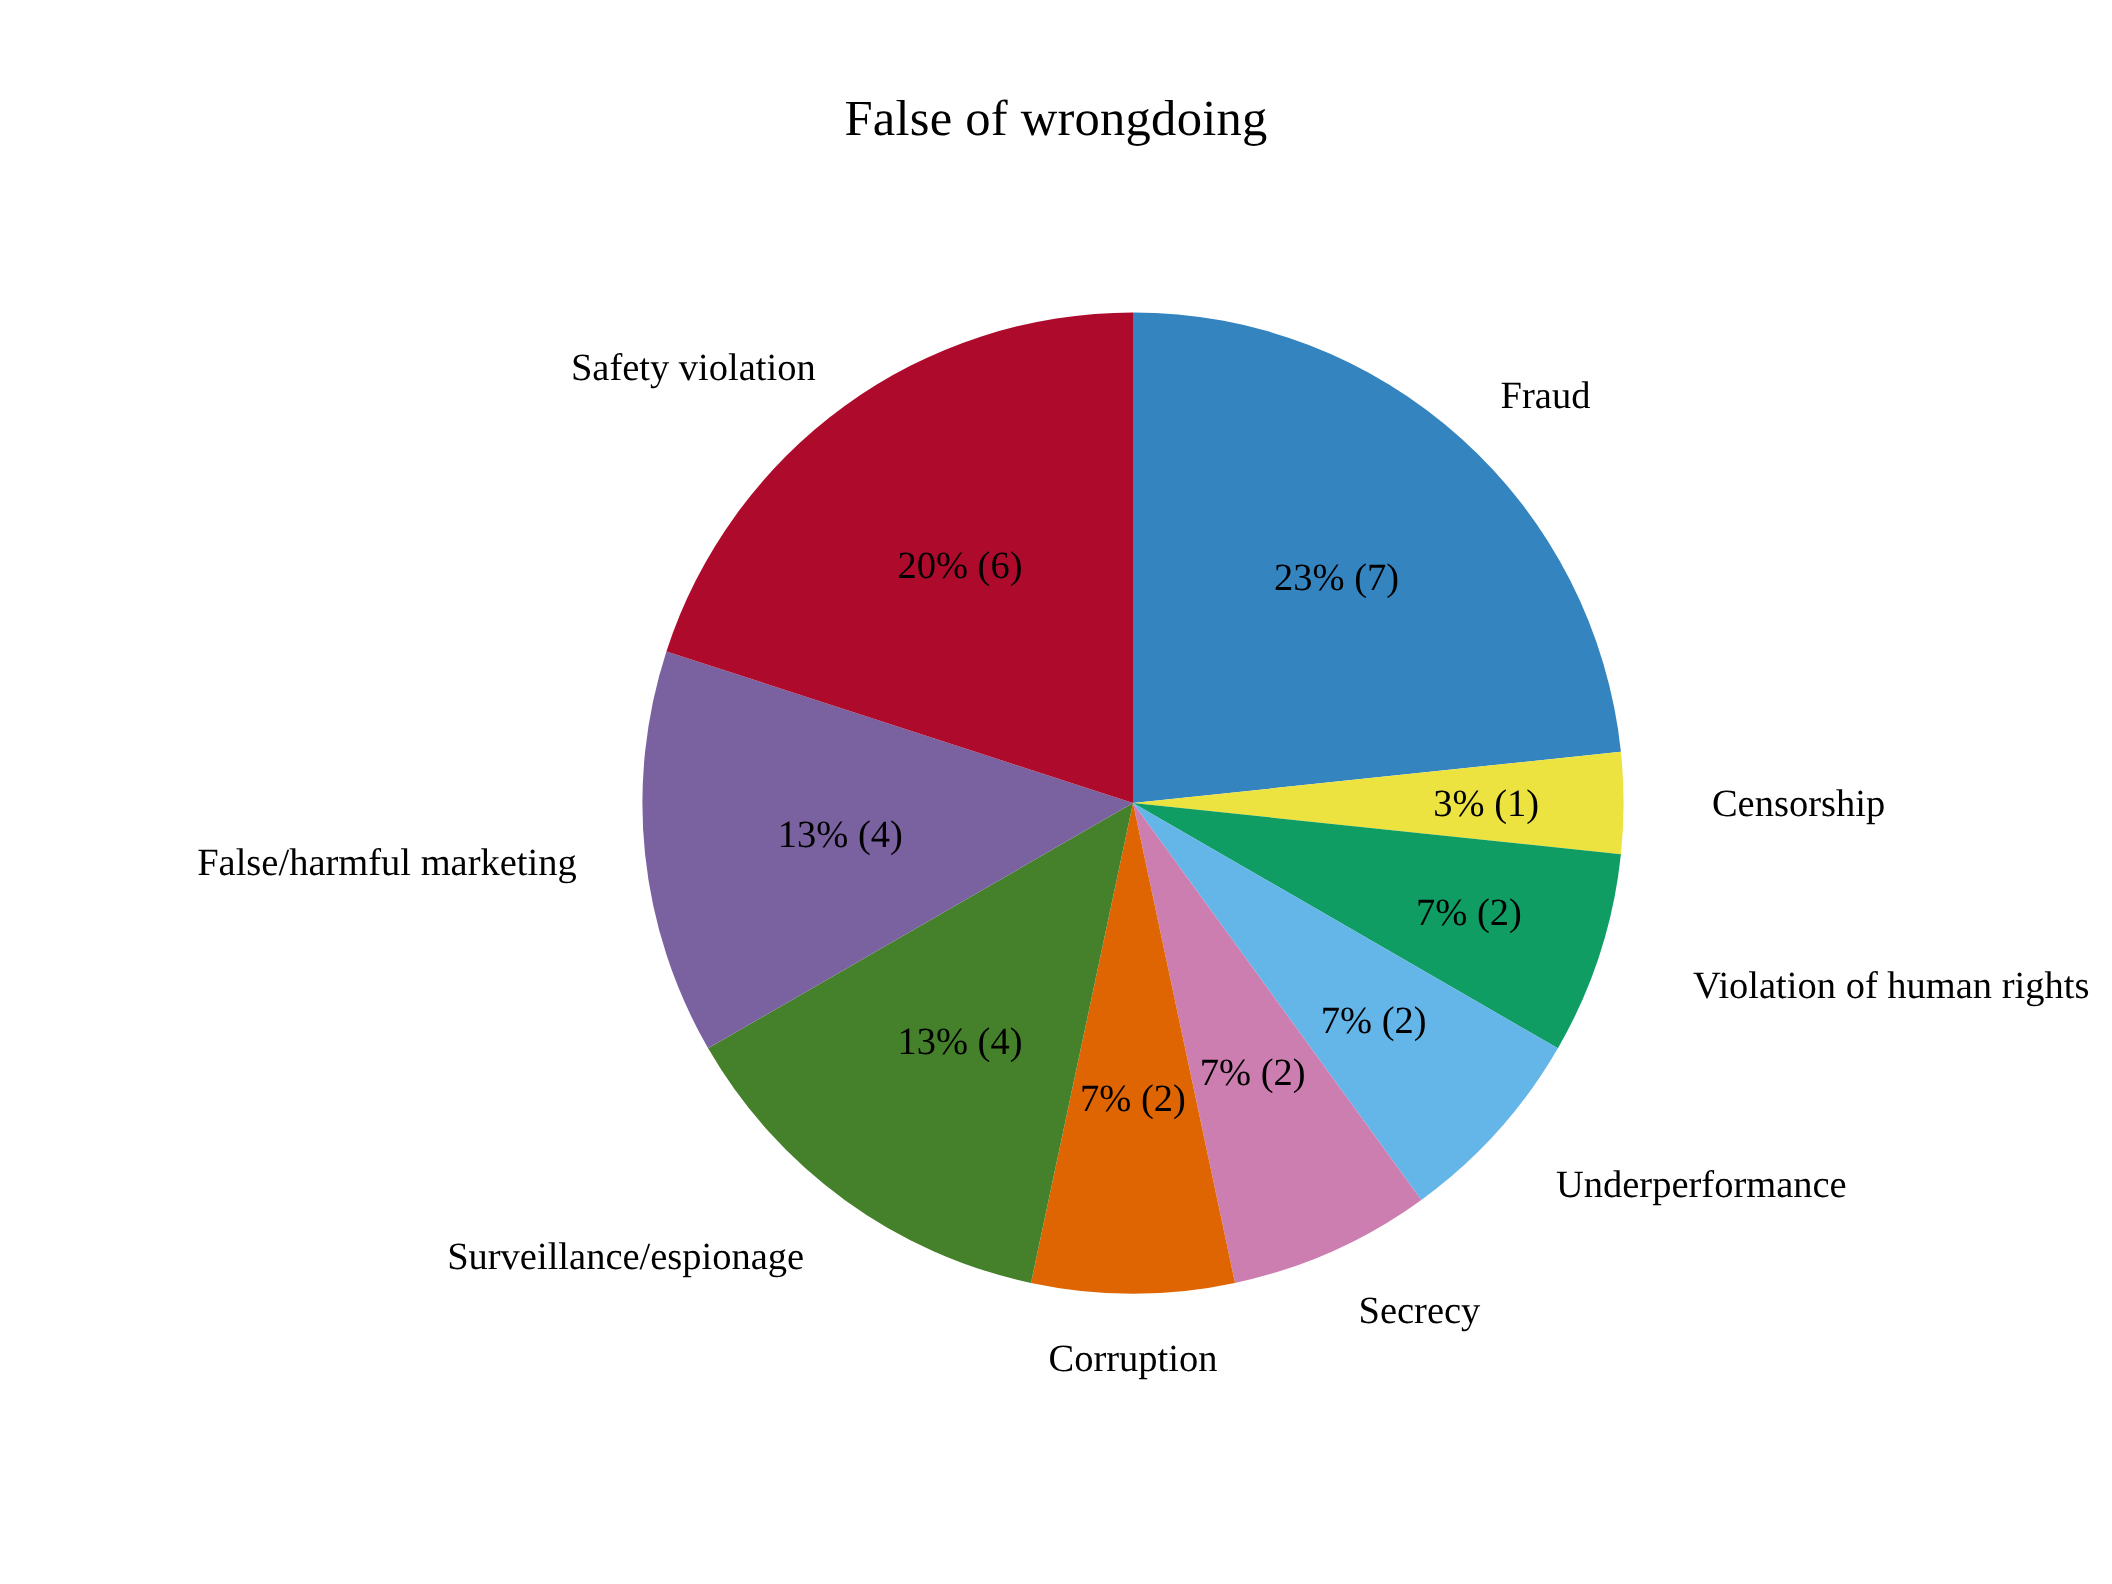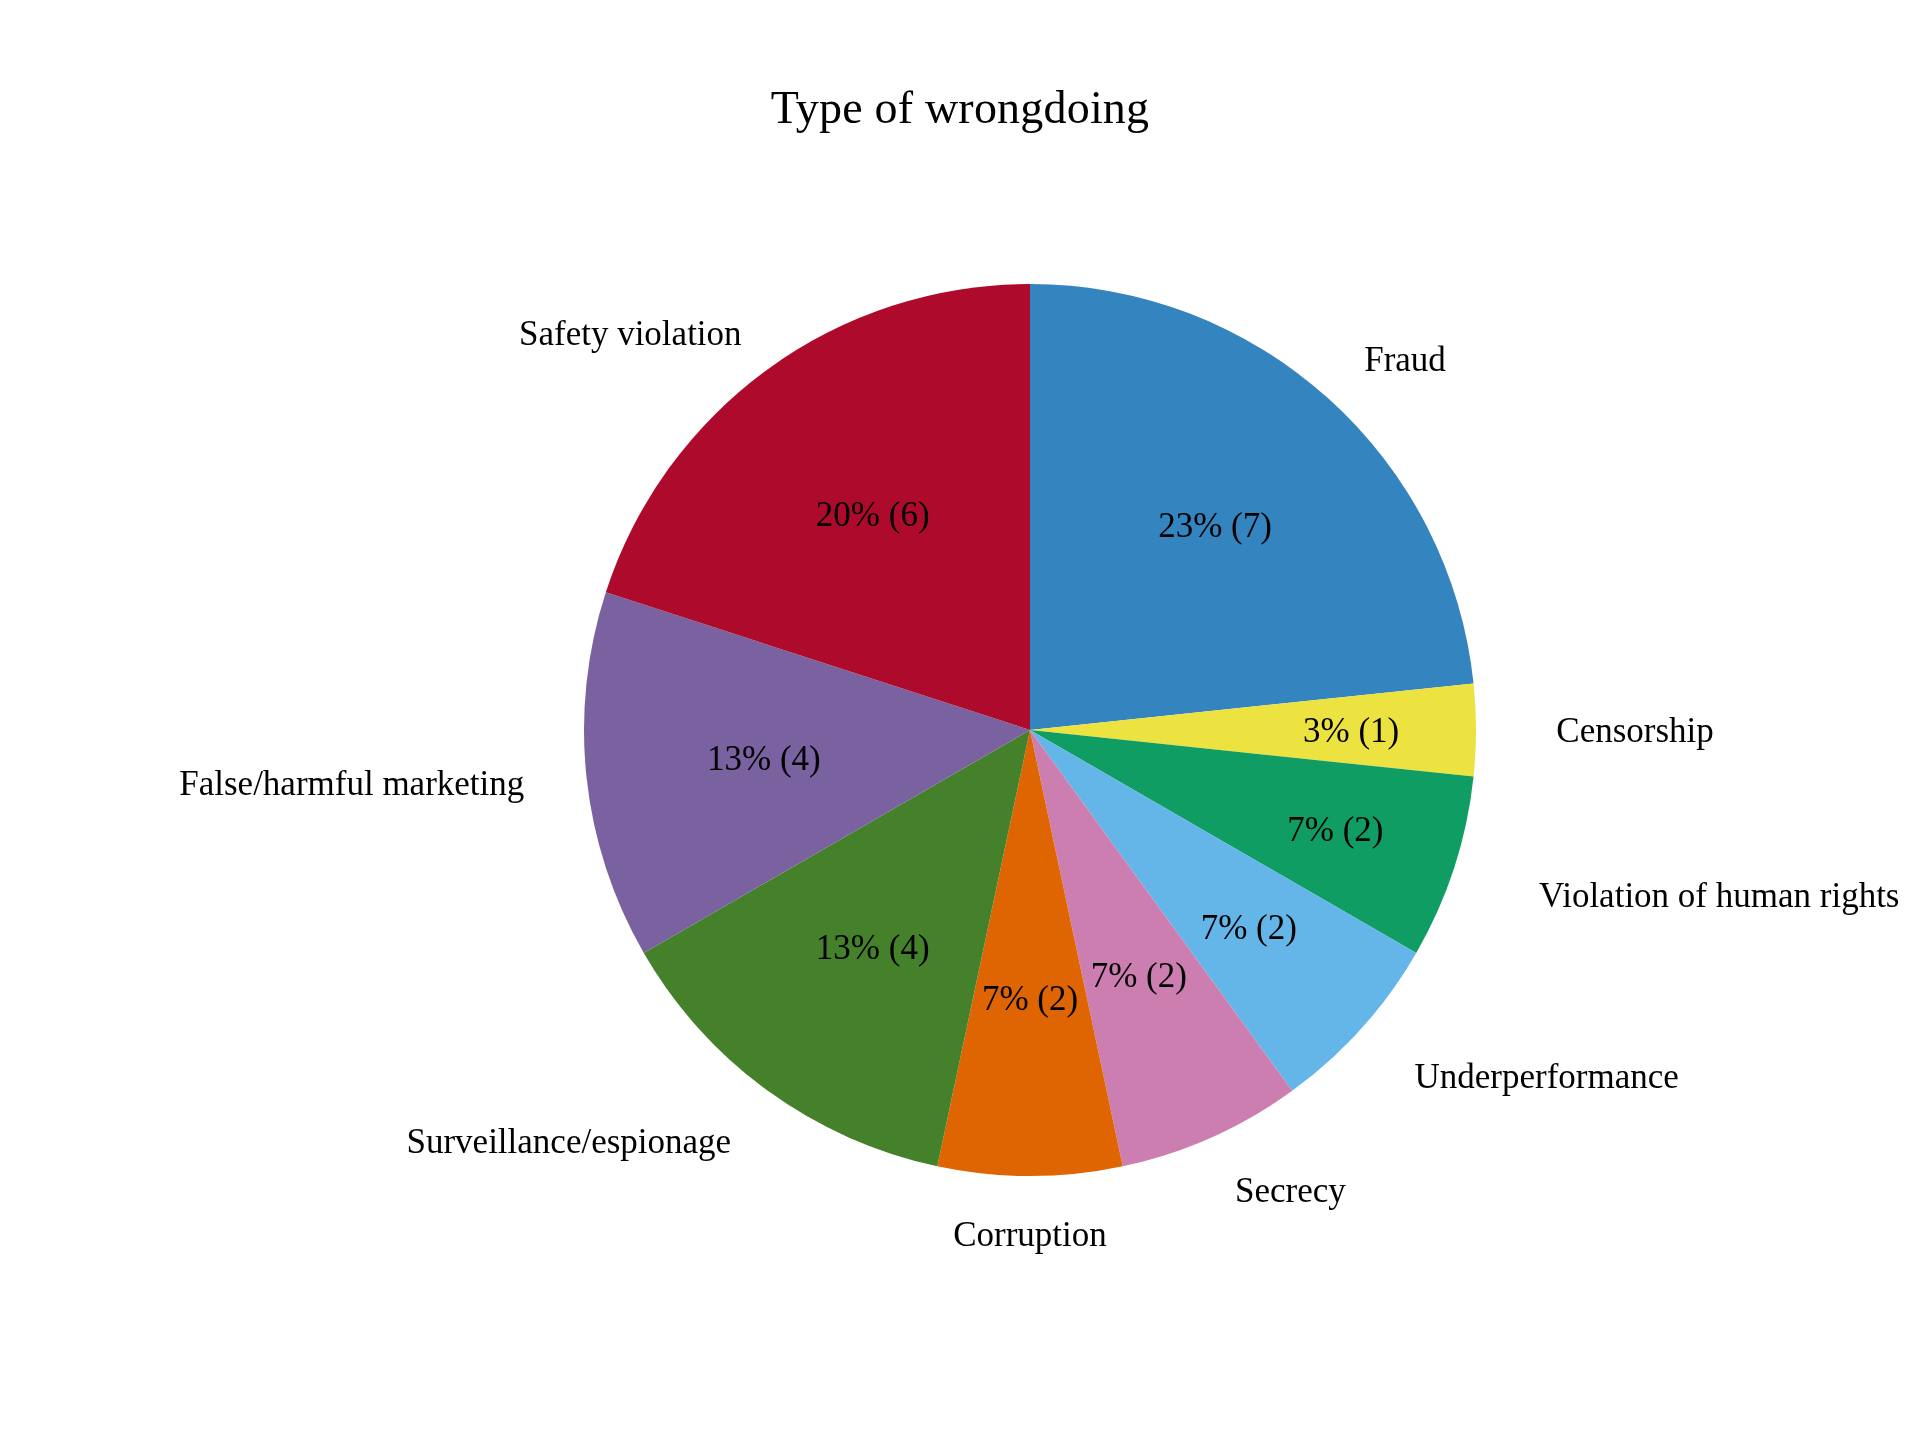--- a/index.html
+++ b/index.html
@@ -43,21 +43,21 @@
     fill: #000000;
     font-size: 35px;
   }
   .slice-label { font-size: 35px; }
 </style>
 </head>
 <body>
 
 <div id="figure">
 
-  <div id="chart-title">Type of wrongdoing</div>
+  <div id="chart-title">False of wrongdoing</div>
 
   <svg id="pie-svg" viewBox="0 0 1920 1440">
     <g id="slice-wedges">
         <path d="M 1030 730 L 1030.00 284.00 A 446 446 0 0 1 1473.56 683.38 Z" fill="#3484c0"></path>
         <path d="M 1030 730 L 1473.56 683.38 A 446 446 0 0 1 1473.56 776.62 Z" fill="#ece340"></path>
         <path d="M 1030 730 L 1473.56 776.62 A 446 446 0 0 1 1416.25 953.00 Z" fill="#0f9d64"></path>
         <path d="M 1030 730 L 1416.25 953.00 A 446 446 0 0 1 1292.15 1090.82 Z" fill="#64b5e8"></path>
         <path d="M 1030 730 L 1292.15 1090.82 A 446 446 0 0 1 1122.73 1166.25 Z" fill="#cd7eb0"></path>
         <path d="M 1030 730 L 1122.73 1166.25 A 446 446 0 0 1 937.27 1166.25 Z" fill="#de6502"></path>
         <path d="M 1030 730 L 937.27 1166.25 A 446 446 0 0 1 643.75 953.00 Z" fill="#45802a"></path>

